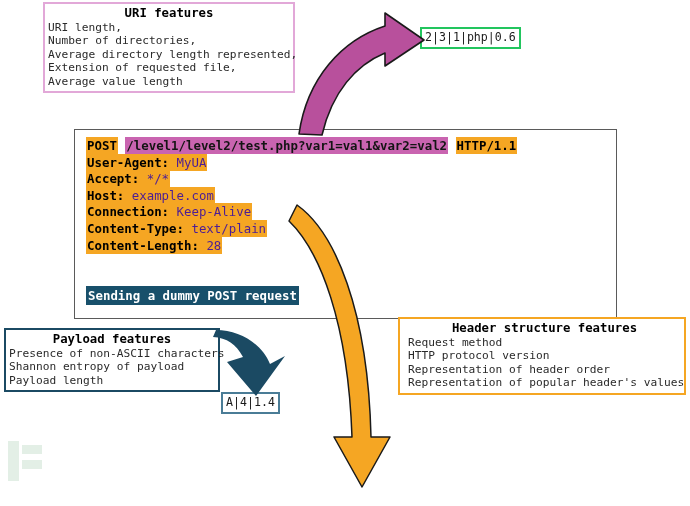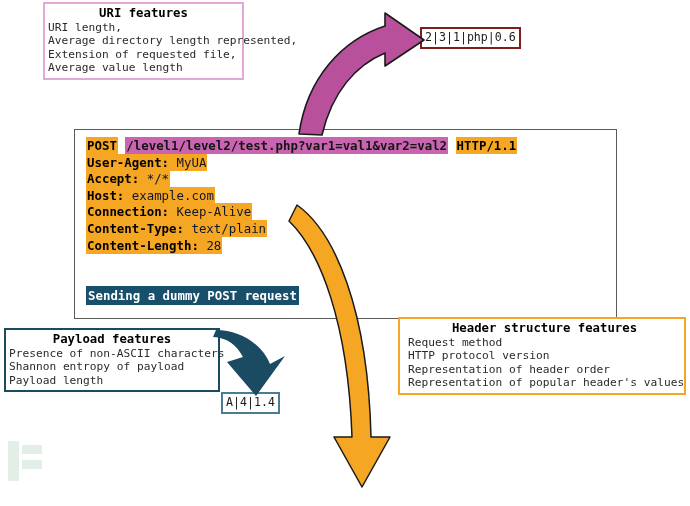--- a/index.html
+++ b/index.html
@@ -60,37 +60,37 @@
   .feature-box .fb-title {
     display: block;
     text-align: center;
     font-weight: bold;
     font-size: 12.3px;
     line-height: 15px;
     color: #000000;
   }
   .feature-box .fb-line { display: block; }
 
-  #uri-features   { left: 43px;  top: 2px;   width: 201px; border: 2px solid #e2a8d8; }
+  #uri-features   { left: 43px;  top: 2px;   width: 252px; border: 2px solid #e2a8d8; }
   #payload-features { left: 4px;  top: 328px; width: 216px; border: 2px solid #1b4a63; }
   #header-features { left: 398px; top: 317px; width: 288px; border: 2px solid #f5a623; padding-left: 8px; }
 
   
   .vector-box {
     position: absolute;
     box-sizing: border-box;
     background: #ffffff;
     font-family: "DejaVu Sans Mono", monospace;
     font-size: 11.6px;
     line-height: 15px;
     color: #1a1a1a;
     padding: 1px 3px 2px 3px;
     white-space: nowrap;
   }
-  #uri-vector     { left: 420px; top: 27px;  border: 2px solid #7f1d1d; }
+  #uri-vector     { left: 420px; top: 27px;  border: 2px solid #22c55e; }
   #payload-vector { left: 221px; top: 392px; border: 2px solid #4a7c96; }
   #header-vector  { left: 4px;   top: 481px; width: 682px; border: 2px solid #f5a623; font-size: 11.4px; }
 
   
   #http-window {
     position: absolute;
     left: 74px;
     top: 129px;
     width: 543px;
     height: 190px;
@@ -110,21 +110,21 @@
   }
   #http-lines .req-line { display: block; height: 16.6px; }
   .hl-orange {
     background: #f5a623;
     color: #000000;
     font-weight: bold;
     padding: 1px 1px;
   }
   .hl-orange .val {
     font-weight: normal;
-    color: #0f172a;
+    color: #4c1d95;
   }
   .hl-magenta {
     background: #c964b0;
     color: #141414;
     font-weight: bold;
     padding: 1px 1px;
   }
   #status-line {
     position: absolute;
     left: 11px;
@@ -158,20 +158,21 @@
 
   <div id="watermark">
     <span class="wm-bars">
       <i class="v"></i><i class="h1"></i><i class="h2"></i>
     </span>
   </div>
 
   <div id="uri-features" class="feature-box">
     <span class="fb-title">URI features</span>
     <span class="fb-line">URI length,</span>
+    <span class="fb-line">Number of directories,</span>
     <span class="fb-line">Average directory length represented,</span>
     <span class="fb-line">Extension of requested file,</span>
     <span class="fb-line">Average value length</span>
   </div>
 
   <div id="uri-vector" class="vector-box">2|3|1|php|0.6</div>
 
   <div id="http-window">
     <div id="http-lines">
       <span class="req-line"><span class="hl-orange">POST</span> <span class="hl-magenta">/level1/level2/test.php?var1=val1&amp;var2=val2</span> <span class="hl-orange">HTTP/1.1</span></span>

